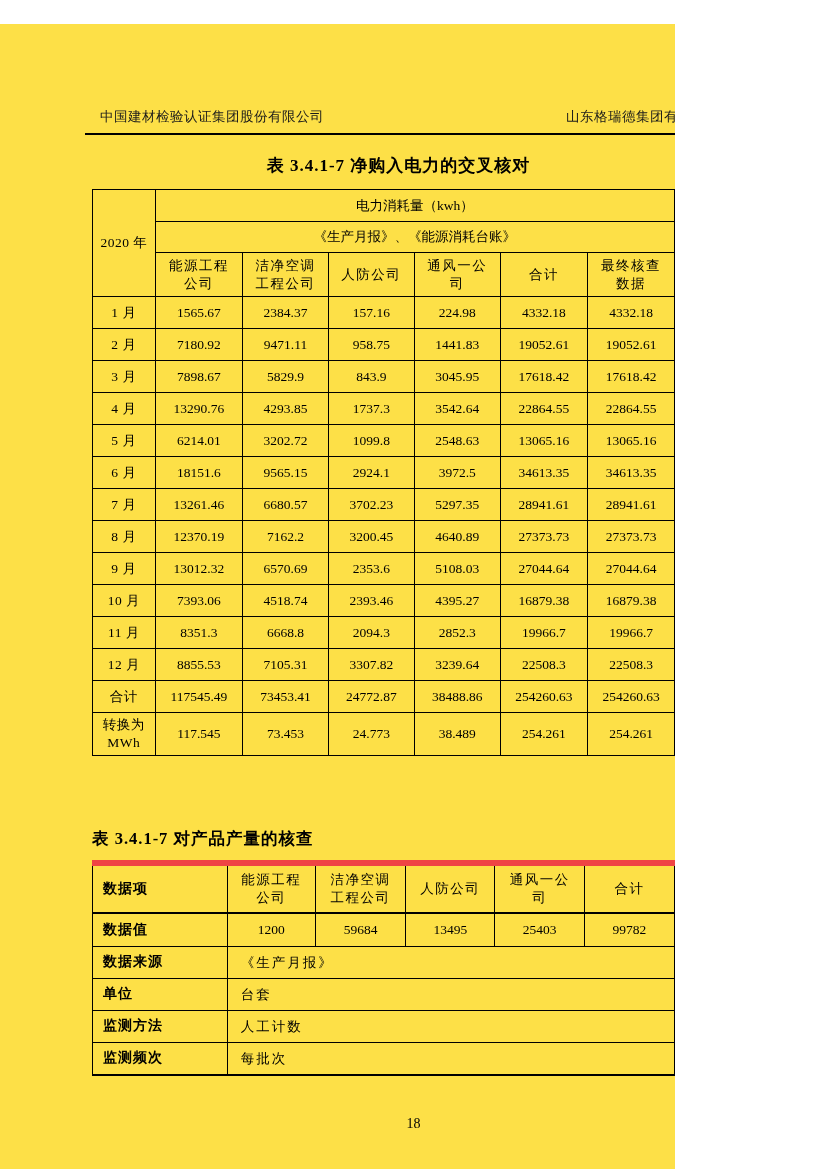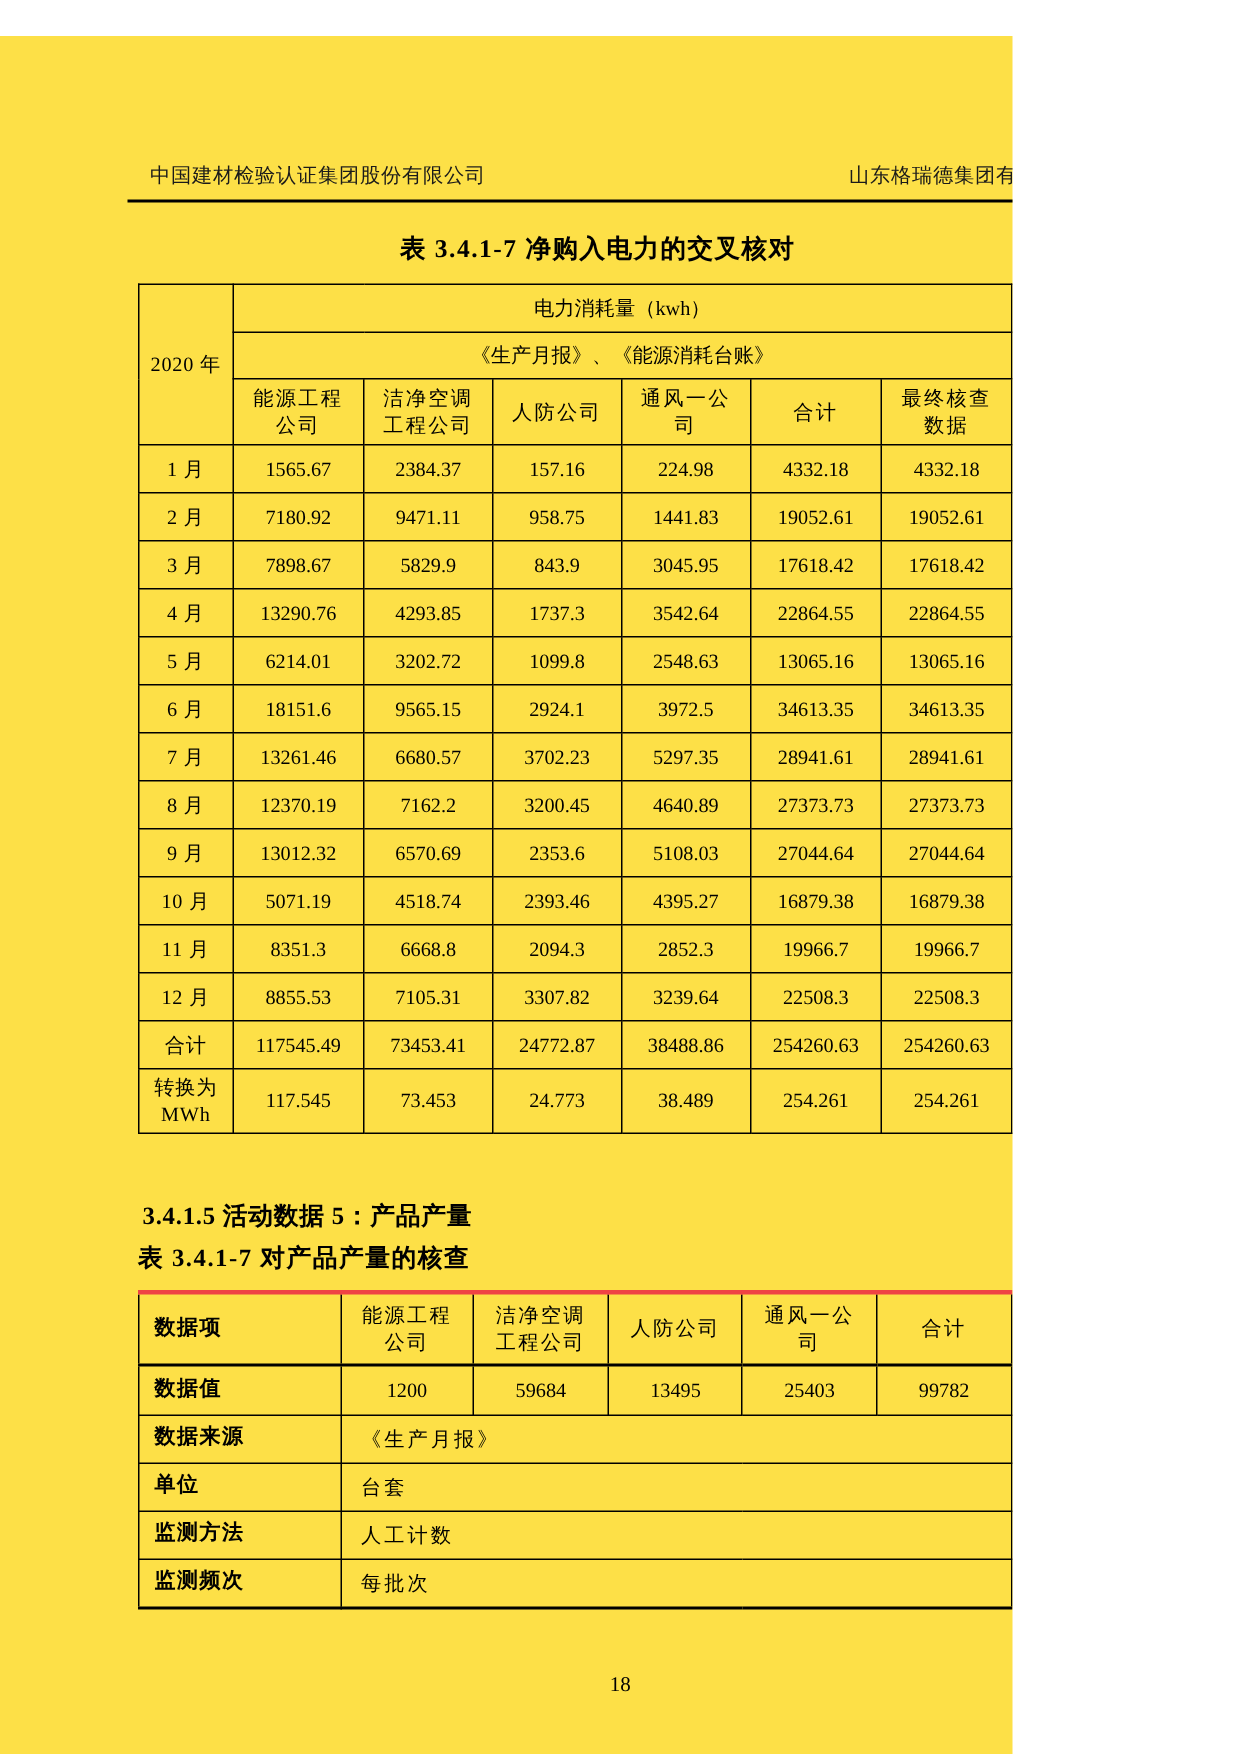--- a/index.html
+++ b/index.html
@@ -50,21 +50,21 @@
   .t1 tr.h3 td{height:43px;}
   .t1 .colhead{white-space:pre-line;letter-spacing:1.5px;}
   .t1 .yearcell{letter-spacing:0.5px;}
   .t1 tbody td{height:31px;}
   .t1 tbody tr:last-child td{height:42px;}
   .t1 tbody td.rowlabel{white-space:pre-line;letter-spacing:0.5px;}
   
   table.t2{
     position:absolute;top:836px;left:92px;
     border-collapse:collapse;table-layout:fixed;
-    border-top:3px solid #ef4444;border-bottom:2px solid #000;
+    border-top:6px solid #ef4444;border-bottom:2px solid #000;
   }
   .t2 td{
     border:1px solid #000;vertical-align:middle;
     font-size:13.5px;line-height:1.3;padding:0 2px;
   }
   .t2 tr.ph td{height:46px;border-bottom:2px solid #000;}
   .t2 tr.pv td{height:32px;}
   .t2 tr.ps td{height:31px;}
   .t2 .label{
     text-align:left;padding-left:10px;font-weight:bold;
@@ -200,21 +200,21 @@
           <td class="rowlabel">9 月</td>
           <td>13012.32</td>
           <td>6570.69</td>
           <td>2353.6</td>
           <td>5108.03</td>
           <td>27044.64</td>
           <td>27044.64</td>
         </tr>
         <tr>
           <td class="rowlabel">10 月</td>
-          <td>5071.19</td>
+          <td>7393.06</td>
           <td>4518.74</td>
           <td>2393.46</td>
           <td>4395.27</td>
           <td>16879.38</td>
           <td>16879.38</td>
         </tr>
         <tr>
           <td class="rowlabel">11 月</td>
           <td>8351.3</td>
           <td>6668.8</td>
@@ -247,21 +247,20 @@
           <td>117.545</td>
           <td>73.453</td>
           <td>24.773</td>
           <td>38.489</td>
           <td>254.261</td>
           <td>254.261</td>
         </tr>
       </tbody>
   </table>
 
-  <div class="sec-heading">3.4.1.5 活动数据 5：产品产量</div>
   <div class="t2-title">表 3.4.1-7 对产品产量的核查</div>
 
   <table class="t2">
     <colgroup>
       <col style="width:153px">
         <col style="width:98px">
         <col style="width:99px">
       <col style="width:98px">
         <col style="width:98px">
         <col style="width:99px">

